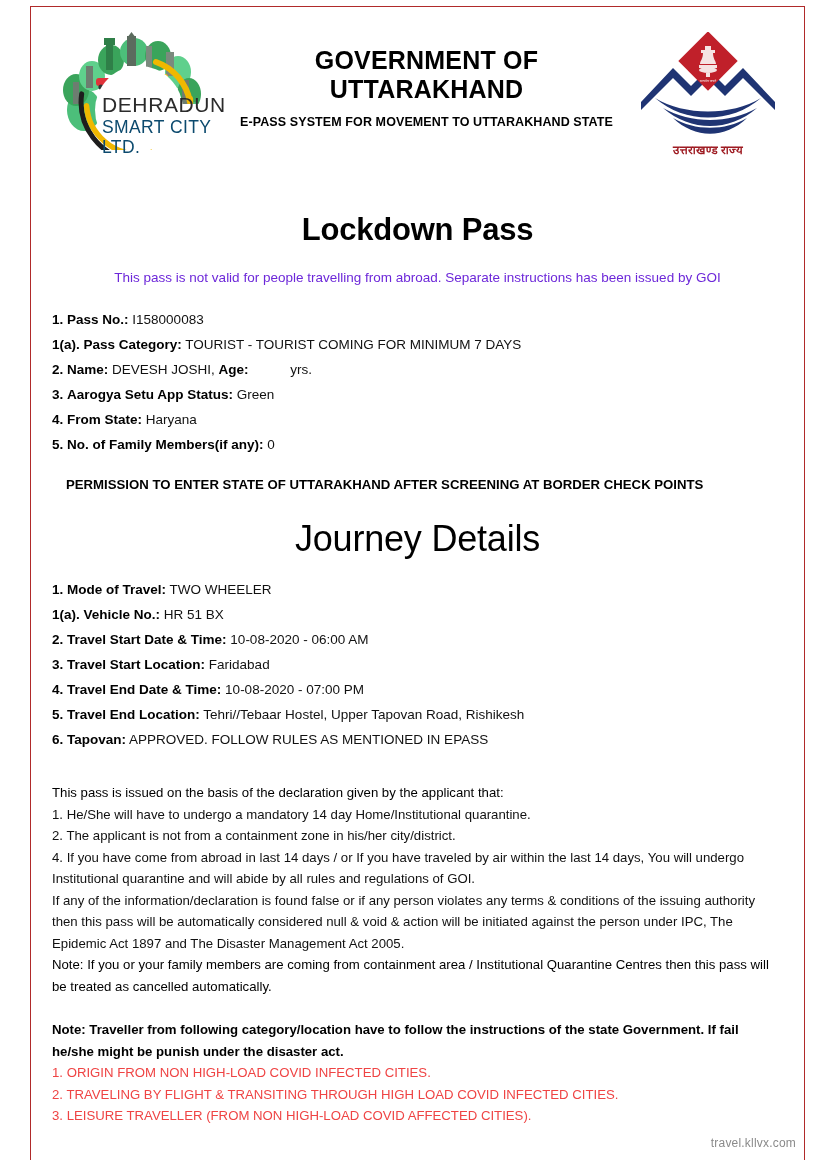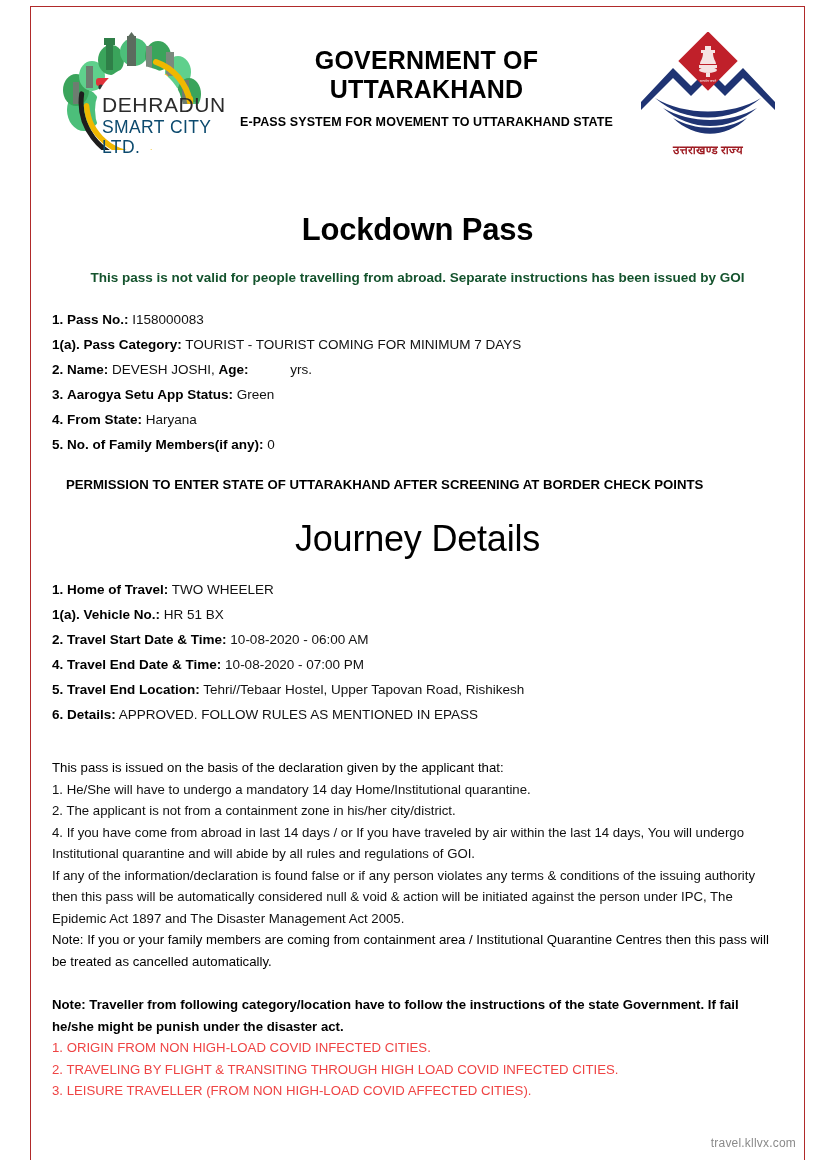--- a/index.html
+++ b/index.html
@@ -107,23 +107,23 @@
     text-align: center;
     font-size: 31px;
     font-weight: bold;
     color: #000;
     margin-top: 48px;
     letter-spacing: -.2px;
   }
   .notice-line {
     text-align: center;
     font-size: 13.5px;
-    font-weight: bold;
+    font-weight: normal;
     margin-top: 22px;
-    color: #14532d;
+    color: #6d28d9;
   }
   .section-title {
     text-align: center;
     font-size: 36px;
     font-weight: normal;
     color: #000;
     margin-top: 26px;
     letter-spacing: -.2px;
   }
 
@@ -324,52 +324,57 @@
     </div>
 
     <div class="permission-line">PERMISSION TO ENTER STATE OF UTTARAKHAND AFTER SCREENING AT BORDER CHECK POINTS</div>
 
     <div class="section-title">Journey Details</div>
 
     <div class="detail-list journey-list">
 
       <div class="detail-row">
         <span class="lbl">1.</span>
-        <span class="lbl">Home of Travel:</span>
+        <span class="lbl">Mode of Travel:</span>
         <span class="val">TWO WHEELER</span>
       </div>
 
       <div class="detail-row">
         <span class="lbl">1(a).</span>
         <span class="lbl">Vehicle No.:</span>
         <span class="val">HR 51 BX</span>
       </div>
 
       <div class="detail-row">
         <span class="lbl">2.</span>
         <span class="lbl">Travel Start Date &amp; Time:</span>
         <span class="val">10-08-2020 - 06:00 AM</span>
       </div>
 
+      <div class="detail-row">
+        <span class="lbl">3.</span>
+        <span class="lbl">Travel Start Location:</span>
+        <span class="val">Faridabad</span>
+      </div>
 
       <div class="detail-row">
         <span class="lbl">4.</span>
         <span class="lbl">Travel End Date &amp; Time:</span>
         <span class="val">10-08-2020 - 07:00 PM</span>
       </div>
 
       <div class="detail-row">
         <span class="lbl">5.</span>
         <span class="lbl">Travel End Location:</span>
         <span class="val">Tehri//Tebaar Hostel, Upper Tapovan Road, Rishikesh</span>
       </div>
 
       <div class="detail-row">
         <span class="lbl">6.</span>
-        <span class="lbl">Details:</span>
+        <span class="lbl">Tapovan:</span>
         <span class="val">APPROVED. FOLLOW RULES AS MENTIONED IN EPASS</span>
       </div>
     </div>
 
     <div class="declaration">
       <div class="decl-para decl-bold">This pass is issued on the basis of the declaration given by the applicant that:</div>
       <div class="decl-para">1. He/She will have to undergo a mandatory 14 day Home/Institutional quarantine.</div>
       <div class="decl-para">2. The applicant is not from a containment zone in his/her city/district.</div>
       <div class="decl-para">4. If you have come from abroad in last 14 days / or If you have traveled by air within the last 14 days, You will undergo Institutional quarantine and will abide by all rules and regulations of GOI.</div>
       <div class="decl-para">If any of the information/declaration is found false or if any person violates any terms &amp; conditions of the issuing authority then this pass will be automatically considered null &amp; void &amp; action will be initiated against the person under IPC, The Epidemic Act 1897 and The Disaster Management Act 2005.</div>

